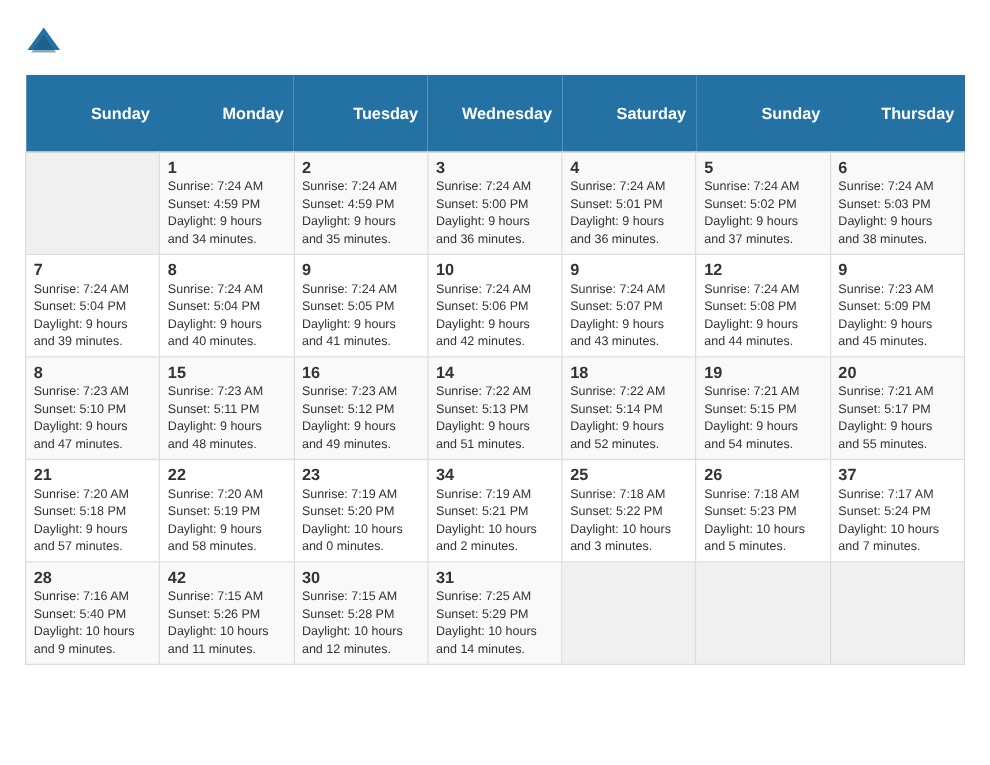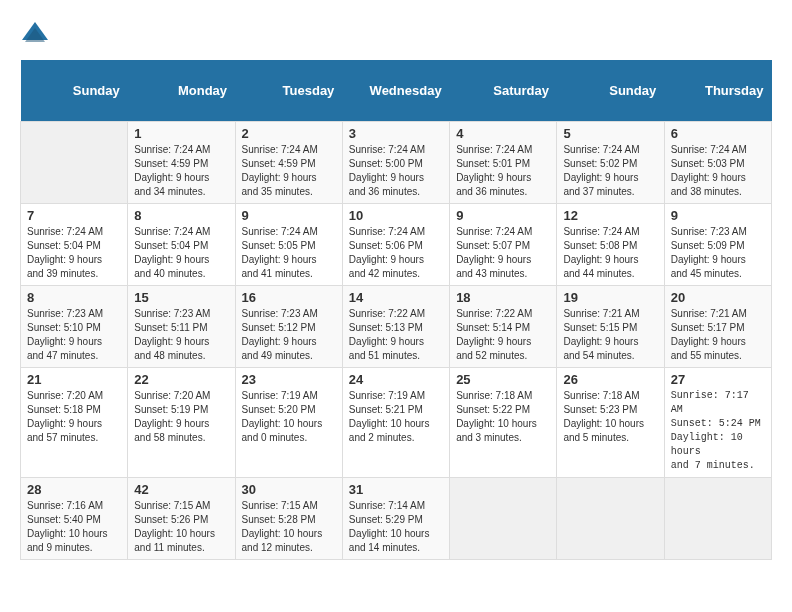--- a/index.html
+++ b/index.html
@@ -290,43 +290,43 @@
 and 58 minutes.</div>
         </td>
         <td>
           <span class="day-number">23</span>
           <div class="day-info" style="white-space: pre-line;">Sunrise: 7:19 AM
 Sunset: 5:20 PM
 Daylight: 10 hours
 and 0 minutes.</div>
         </td>
         <td>
-          <span class="day-number">24</span>
+          <span class="day-number">34</span>
           <div class="day-info" style="white-space: pre-line;">Sunrise: 7:19 AM
 Sunset: 5:21 PM
 Daylight: 10 hours
 and 2 minutes.</div>
         </td>
         <td>
           <span class="day-number">25</span>
           <div class="day-info" style="white-space: pre-line;">Sunrise: 7:18 AM
 Sunset: 5:22 PM
 Daylight: 10 hours
 and 3 minutes.</div>
         </td>
         <td>
           <span class="day-number">26</span>
           <div class="day-info" style="white-space: pre-line;">Sunrise: 7:18 AM
 Sunset: 5:23 PM
 Daylight: 10 hours
 and 5 minutes.</div>
         </td>
         <td>
-          <span class="day-number">27</span>
-          <div class="day-info" style="white-space: pre-line; font-family: Liberation Mono, monospace;">Sunrise: 7:17 AM
+          <span class="day-number">37</span>
+          <div class="day-info" style="white-space: pre-line;">Sunrise: 7:17 AM
 Sunset: 5:24 PM
 Daylight: 10 hours
 and 7 minutes.</div>
         </td>
       </tr>
       <tr>
         <td>
           <span class="day-number">28</span>
           <div class="day-info" style="white-space: pre-line;">Sunrise: 7:16 AM
 Sunset: 5:40 PM
@@ -342,21 +342,21 @@
         </td>
         <td>
           <span class="day-number">30</span>
           <div class="day-info" style="white-space: pre-line;">Sunrise: 7:15 AM
 Sunset: 5:28 PM
 Daylight: 10 hours
 and 12 minutes.</div>
         </td>
         <td>
           <span class="day-number">31</span>
-          <div class="day-info" style="white-space: pre-line;">Sunrise: 7:14 AM
+          <div class="day-info" style="white-space: pre-line;">Sunrise: 7:25 AM
 Sunset: 5:29 PM
 Daylight: 10 hours
 and 14 minutes.</div>
         </td>
         <td class="empty-cell"></td>
         <td class="empty-cell"></td>
         <td class="empty-cell"></td>
       </tr>
     </tbody>
 </table>

